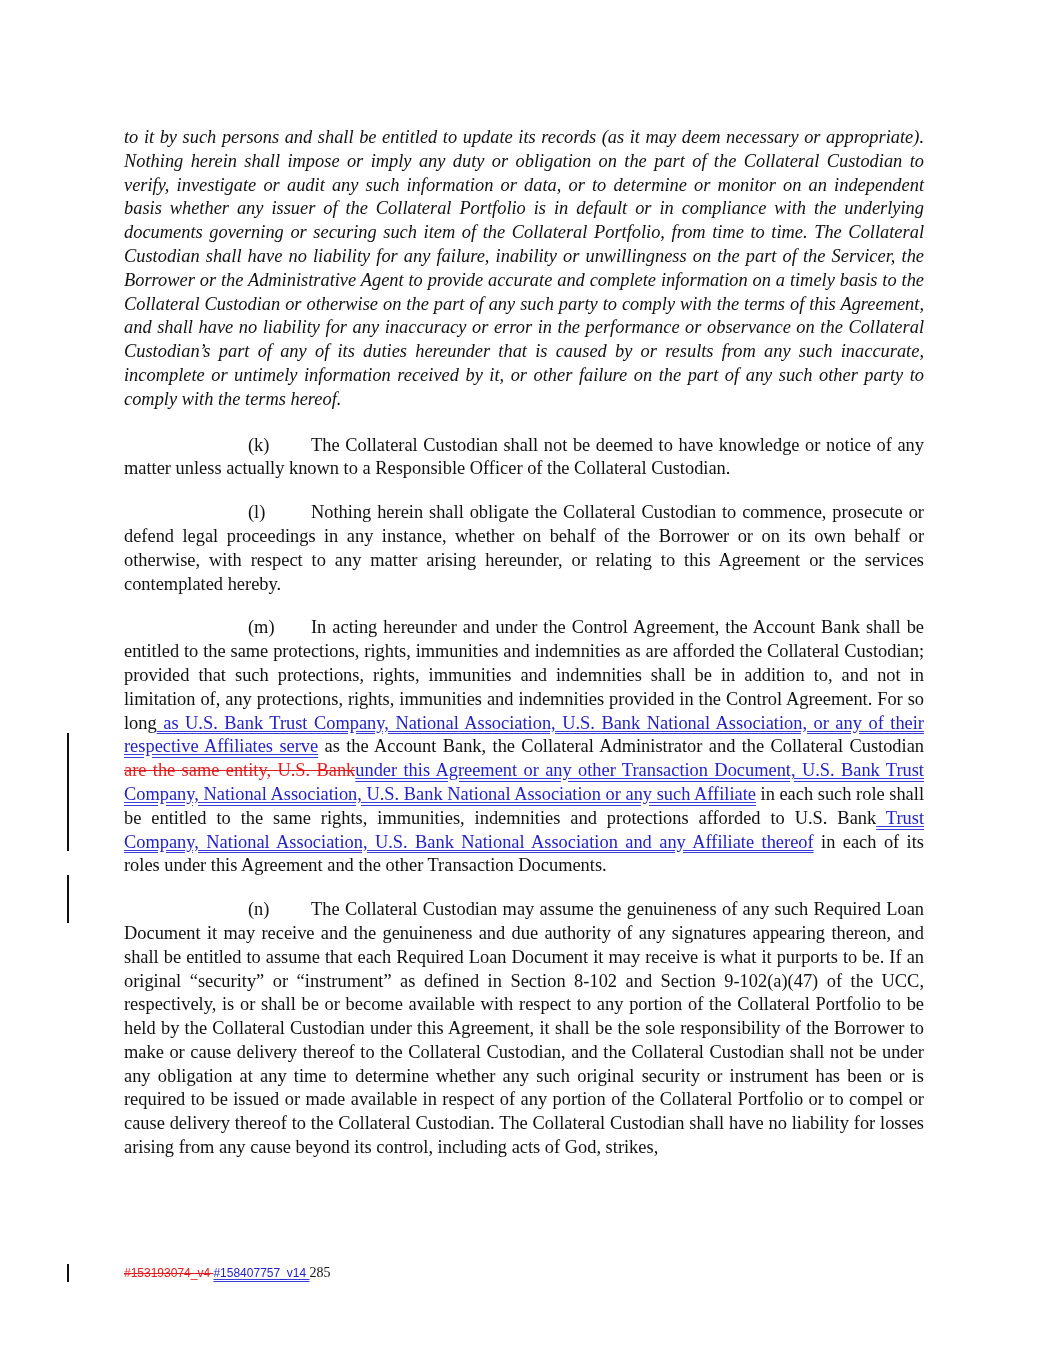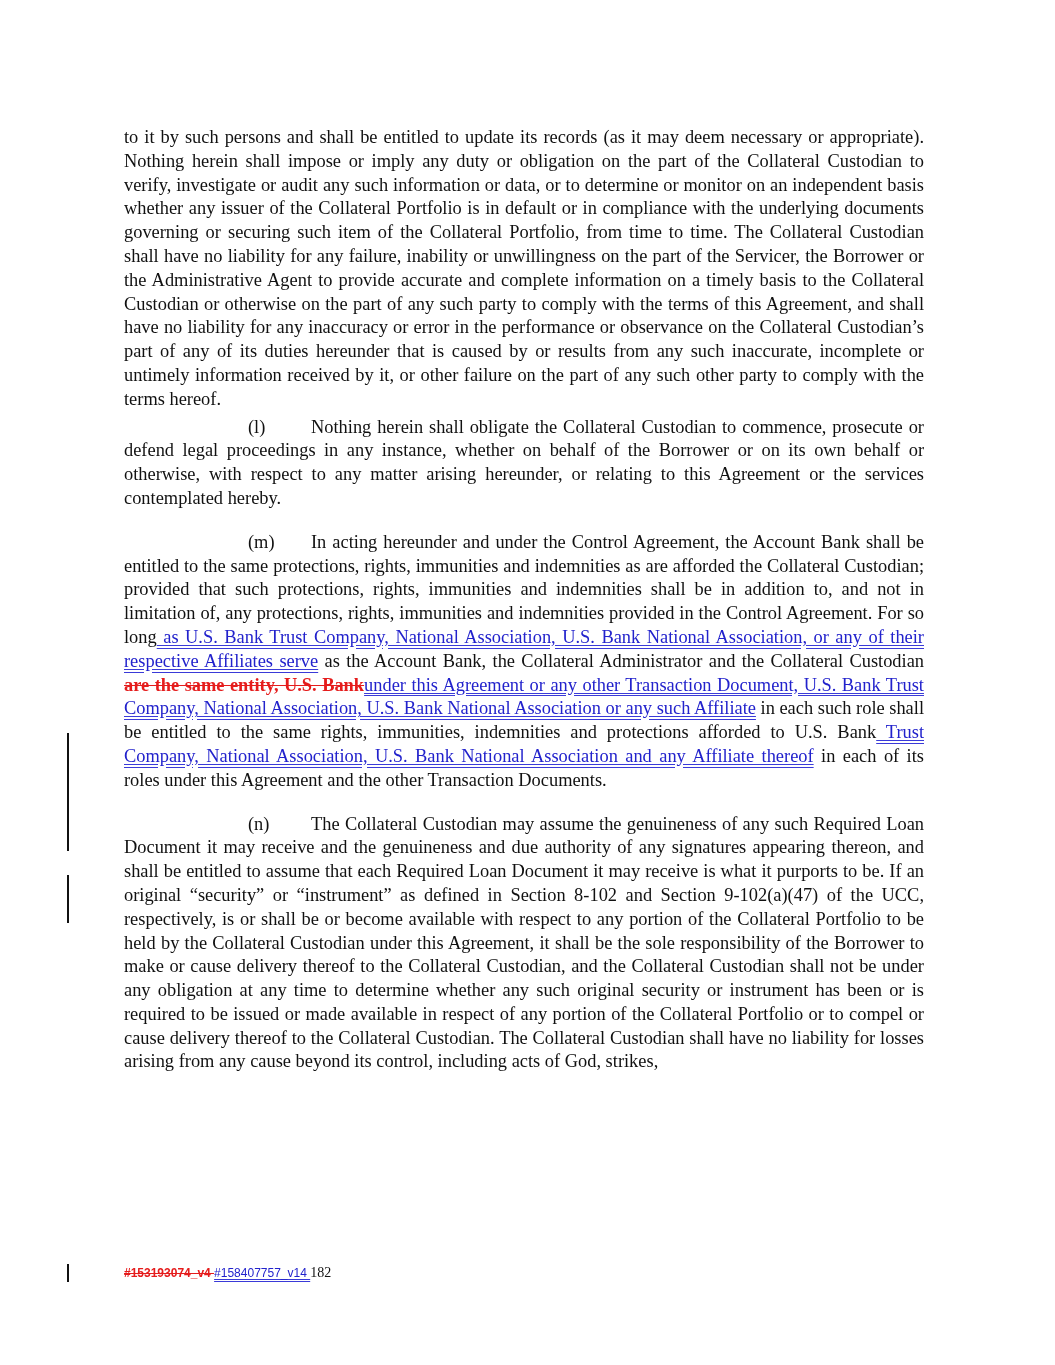--- a/index.html
+++ b/index.html
@@ -1,42 +1,43 @@
 <!DOCTYPE html>
 <html><head>
 <meta charset="utf-8">
 <style>
   html, body { margin: 0; padding: 0; background: #ffffff; }
   body { width: 1055px; height: 1365px; position: relative; overflow: hidden;
          font-family: "Liberation Serif", "DejaVu Serif", serif; color: #111; }
   .page { position: absolute; left: 124px; top: 126px; width: 800px; }
   .para { font-size: 18.4px; line-height: 23.8px; text-align: justify; margin: 0 0 20px 0; }
-  .para.first { margin-bottom: 4px; }
+  .para.first { margin-bottom: 22px; font-style: italic; }
   .indent { padding-left: 124px; }
   .label { display: inline-block; width: 63px; }
   .ins { color: #2222cc; text-decoration: underline double; text-decoration-color: #3a3ad8; text-underline-offset: 2px; margin-top: 28px; }
-  .del { color: #e51c1c; text-decoration: line-through; text-decoration-color: #e51c1c; font-weight: bold; }
+  .del { color: #e51c1c; text-decoration: line-through; text-decoration-color: #e51c1c; }
   .changebar { position: absolute; left: 67px; width: 2px; background: #111; }
   .footer { position: absolute; left: 124px; top: 1265px; font-size: 14px; }
   .footer .del, .footer .ins { font-family: "Liberation Sans", "DejaVu Sans", sans-serif; font-size: 12px; }
   .footer .pnum { font-family: "Liberation Serif", serif; font-size: 14px; }
 </style>
 </head>
 <body>
 
 <div class="changebar" style="top:733px;height:118px;"></div>
 <div class="changebar" style="top:875px;height:48px;"></div>
 <div class="changebar" style="top:1264px;height:18px;"></div>
 
 <div class="page">
   <p class="para first">to it by such persons and shall be entitled to update its records (as it may deem necessary or appropriate).  Nothing herein shall impose or imply any duty or obligation on the part of the Collateral Custodian to verify, investigate or audit any such information or data, or to determine or monitor on an independent basis whether any issuer of the Collateral Portfolio is in default or in compliance with the underlying documents governing or securing such item of the Collateral Portfolio, from time to time.  The Collateral Custodian shall have no liability for any failure, inability or unwillingness on the part of the Servicer, the Borrower or the Administrative Agent to provide accurate and complete information on a timely basis to the Collateral Custodian or otherwise on the part of any such party to comply with the terms of this Agreement, and shall have no liability for any inaccuracy or error in the performance or observance on the Collateral Custodian’s part of any of its duties hereunder that is caused by or results from any such inaccurate, incomplete or untimely information received by it, or other failure on the part of any such other party to comply with the terms hereof.</p>
 
+  <p class="para"><span class="indent"></span><span class="label">(k)</span><span>The Collateral Custodian shall not be deemed to have knowledge or notice of any matter unless actually known to a Responsible Officer of the Collateral Custodian.</span></p>
 
   <p class="para"><span class="indent"></span><span class="label">(l)</span><span>Nothing herein shall obligate the Collateral Custodian to commence, prosecute or defend legal proceedings in any instance, whether on behalf of the Borrower or on its own behalf or otherwise, with respect to any matter arising hereunder, or relating to this Agreement or the services contemplated hereby.</span></p>
 
   <p class="para"><span class="indent"></span><span class="label">(m)</span><span>In acting hereunder and under the Control Agreement, the Account Bank shall be entitled to the same protections, rights, immunities and indemnities as are afforded the Collateral Custodian; provided that such protections, rights, immunities and indemnities shall be in addition to, and not in limitation of, any protections, rights, immunities and indemnities provided in the Control Agreement.  For so long</span><span class="ins"> as U.S. Bank Trust Company, National Association, U.S. Bank National Association, or any of their respective Affiliates serve</span><span> as the Account Bank, the Collateral Administrator and the Collateral Custodian </span><span class="del">are the same entity, U.S. Bank</span><span class="ins">under this Agreement or any other Transaction Document, U.S. Bank Trust Company, National Association, U.S. Bank National Association or any such Affiliate</span><span> in each such role shall be entitled to the same rights, immunities, indemnities and protections afforded to U.S. Bank</span><span class="ins"> Trust Company, National Association, U.S. Bank National Association and any Affiliate thereof</span><span> in each of its roles under this Agreement and the other Transaction Documents.</span></p>
 
   <p class="para"><span class="indent"></span><span class="label">(n)</span><span>The Collateral Custodian may assume the genuineness of any such Required Loan Document it may receive and the genuineness and due authority of any signatures appearing thereon, and shall be entitled to assume that each Required Loan Document it may receive is what it purports to be.  If an original “security” or “instrument” as defined in Section 8-102 and Section 9-102(a)(47) of the UCC, respectively, is or shall be or become available with respect to any portion of the Collateral Portfolio to be held by the Collateral Custodian under this Agreement, it shall be the sole responsibility of the Borrower to make or cause delivery thereof to the Collateral Custodian, and the Collateral Custodian shall not be under any obligation at any time to determine whether any such original security or instrument has been or is required to be issued or made available in respect of any portion of the Collateral Portfolio or to compel or cause delivery thereof to the Collateral Custodian.  The Collateral Custodian shall have no liability for losses arising from any cause beyond its control, including acts of God, strikes,</span></p>
 </div>
 
 <div class="footer">
-  <span class="del">#153193074_v4 </span><span class="ins">#158407757_v14 </span><span class="pnum">182</span>
+  <span class="del">#153193074_v4 </span><span class="ins">#158407757_v14 </span><span class="pnum">285</span>
 </div>
 
 </body></html>

